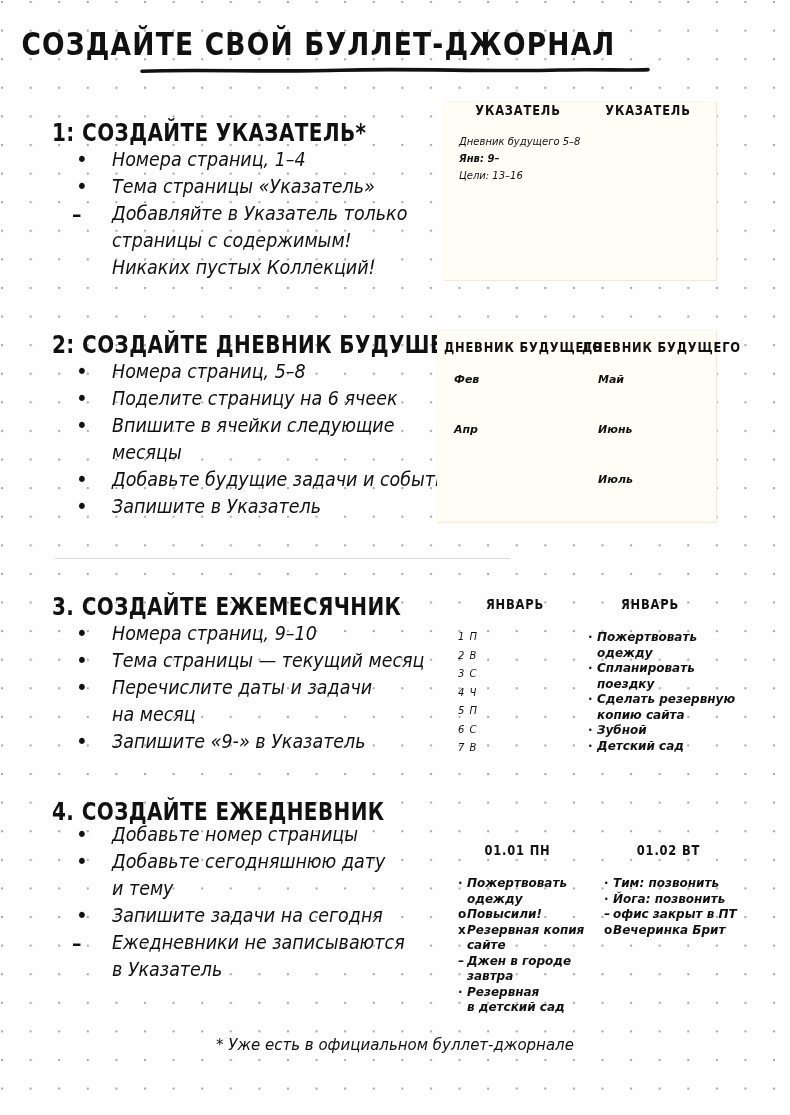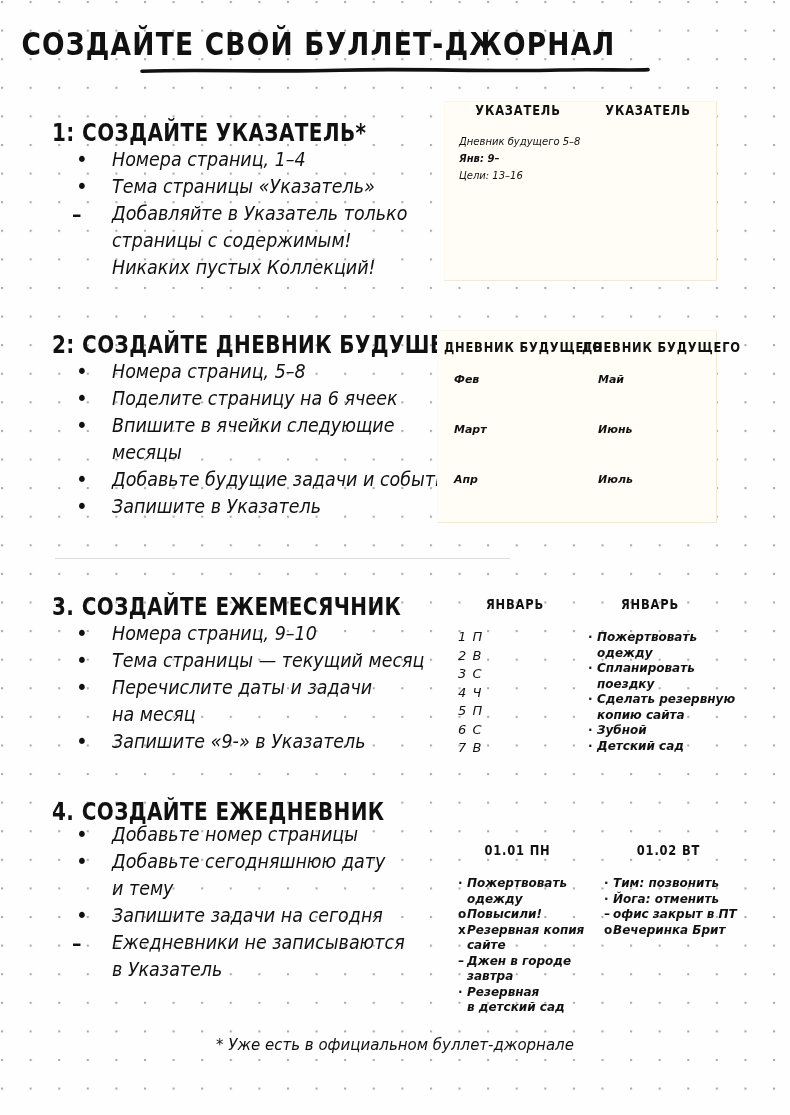--- a/index.html
+++ b/index.html
@@ -157,21 +157,21 @@
     white-space: nowrap;
   }
   .ptask .tmk {
     display: inline-block;
     width: 9px;
     font-style: normal;
   }
   .ptask .ind { display: inline-block; width: 9px; }
 
   .dnum {
-    font-size: 13px;
+    font-size: 10px;
     line-height: 18.5px;
     font-style: italic;
     letter-spacing: 1px;
   }
 
   
   #divider {
     position: absolute;
     left: 55px;
     top: 558px;
@@ -269,21 +269,20 @@
         <span class="mk dot">•</span>
         <span>Запишите в Указатель</span>
       </div>
     </div>
 
     <div class="panel" style="left:437px; top:0px; width:280px; height:193px;">
       <div class="pcol" style="left:6px; top:8px; width:140px;">
         <div class="pcol-head">ДНЕВНИК БУДУЩЕГО</div>
         <div style="margin-top:18px; padding-left:10px;">
           <div class="pmonth" style="height:50px;">Фев</div>
-          <div class="pmonth" style="height:50px;">Март</div>
           <div class="pmonth">Апр</div>
         </div>
       </div>
       <div class="pcol" style="left:144px; top:8px; width:140px;">
         <div class="pcol-head">ДНЕВНИК БУДУЩЕГО</div>
         <div style="margin-top:18px; padding-left:16px;">
           <div class="pmonth" style="height:50px;">Май</div>
           <div class="pmonth" style="height:50px;">Июнь</div>
           <div class="pmonth">Июль</div>
         </div>
@@ -385,21 +384,21 @@
           <div class="ptask"><span class="tmk">–</span><span>Джен в городе</span></div>
           <div class="ptask"><span class="ind"></span><span>завтра</span></div>
           <div class="ptask"><span class="tmk">·</span><span>Резервная</span></div>
           <div class="ptask"><span class="ind"></span><span>в детский сад</span></div>
         </div>
       </div>
       <div class="pcol" style="left:146px; width:145px;">
         <div class="pcol-head">01.02 ВТ</div>
         <div style="margin-top:20px; padding-left:8px;">
           <div class="ptask"><span class="tmk">·</span><span>Тим: позвонить</span></div>
-          <div class="ptask"><span class="tmk">·</span><span>Йога: отменить</span></div>
+          <div class="ptask"><span class="tmk">·</span><span>Йога: позвонить</span></div>
           <div class="ptask"><span class="tmk">–</span><span>офис закрыт в ПТ</span></div>
           <div class="ptask"><span class="tmk">о</span><span>Вечеринка Брит</span></div>
         </div>
       </div>
     </div>
   </div>
 
   <div id="footnote">* Уже есть в официальном буллет-джорнале</div>
 
 </div>

